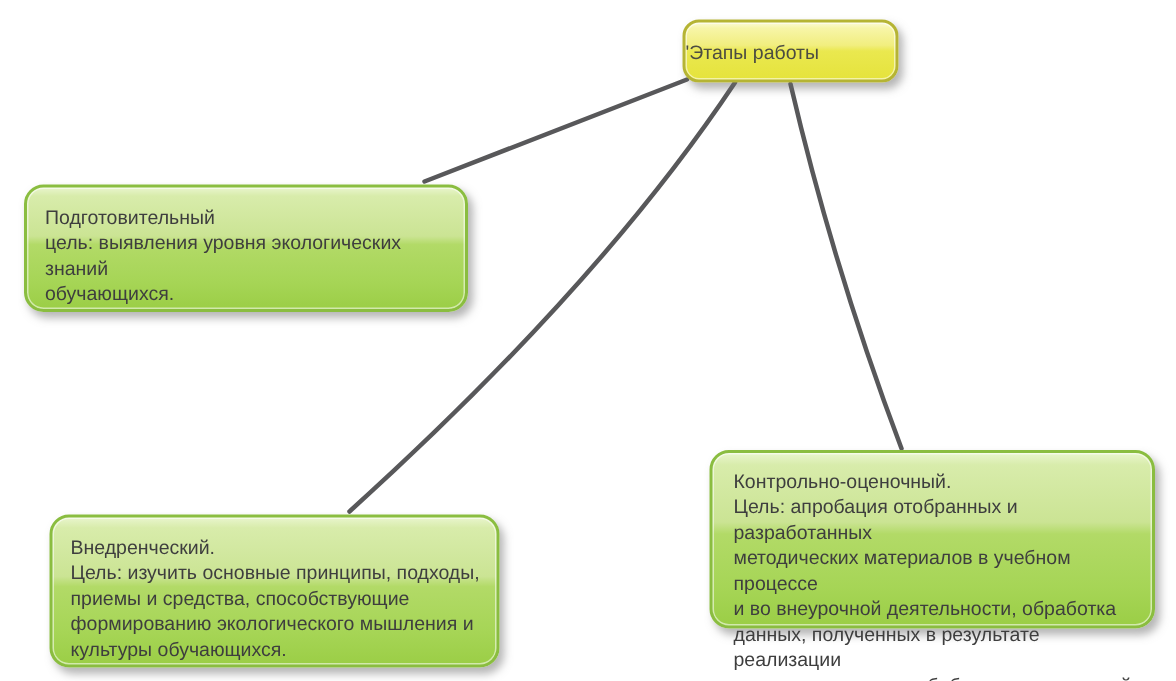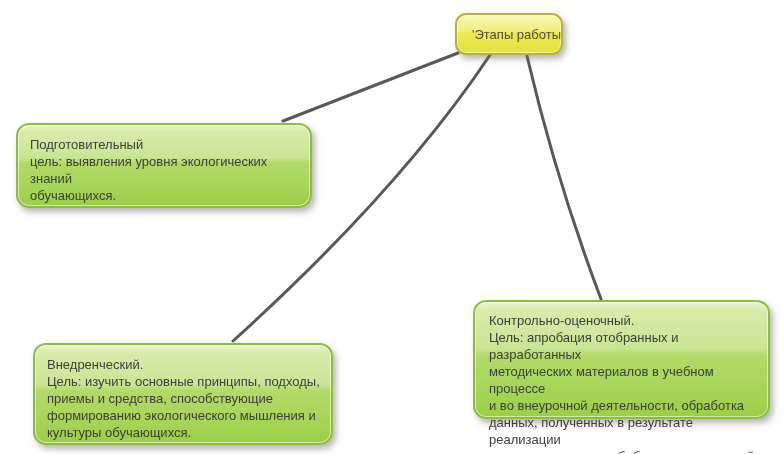--- a/index.html
+++ b/index.html
@@ -31,33 +31,33 @@
     box-shadow: 3px 4px 6px rgba(110,110,110,0.5),
                 inset 0 0 0 1px rgba(255,255,255,0.55);
   }
   .node-text {
     white-space: pre-line;
     display: block;
   }
   .root-node {
     left: 455px;
     top: 13px;
-    width: 108px;
+    width: 144px;
     height: 42px;
     border: 2px solid var(--root-border, #b5b434);
     border-radius: 11px;
     background: linear-gradient(180deg,
       var(--root-fill-top, #fbfad8) 0%,
       #f7f5a8 10%,
       #f1ee7f 40%,
       #eae84f 50%,
       var(--root-fill-bottom, #e5e33c) 100%);
     display: flex;
     align-items: center;
-    justify-content: flex-end;
+    justify-content: flex-start;
     color: #4c4c42;
   }
   .green-node {
     border: 2px solid var(--node-border, #8abd40);
     border-radius: 13px;
     background: linear-gradient(180deg,
       var(--node-fill-top, #e9f5cd) 0%,
       #d8ecab 7%,
       #cbe494 40%,
       #b2da67 47%,

